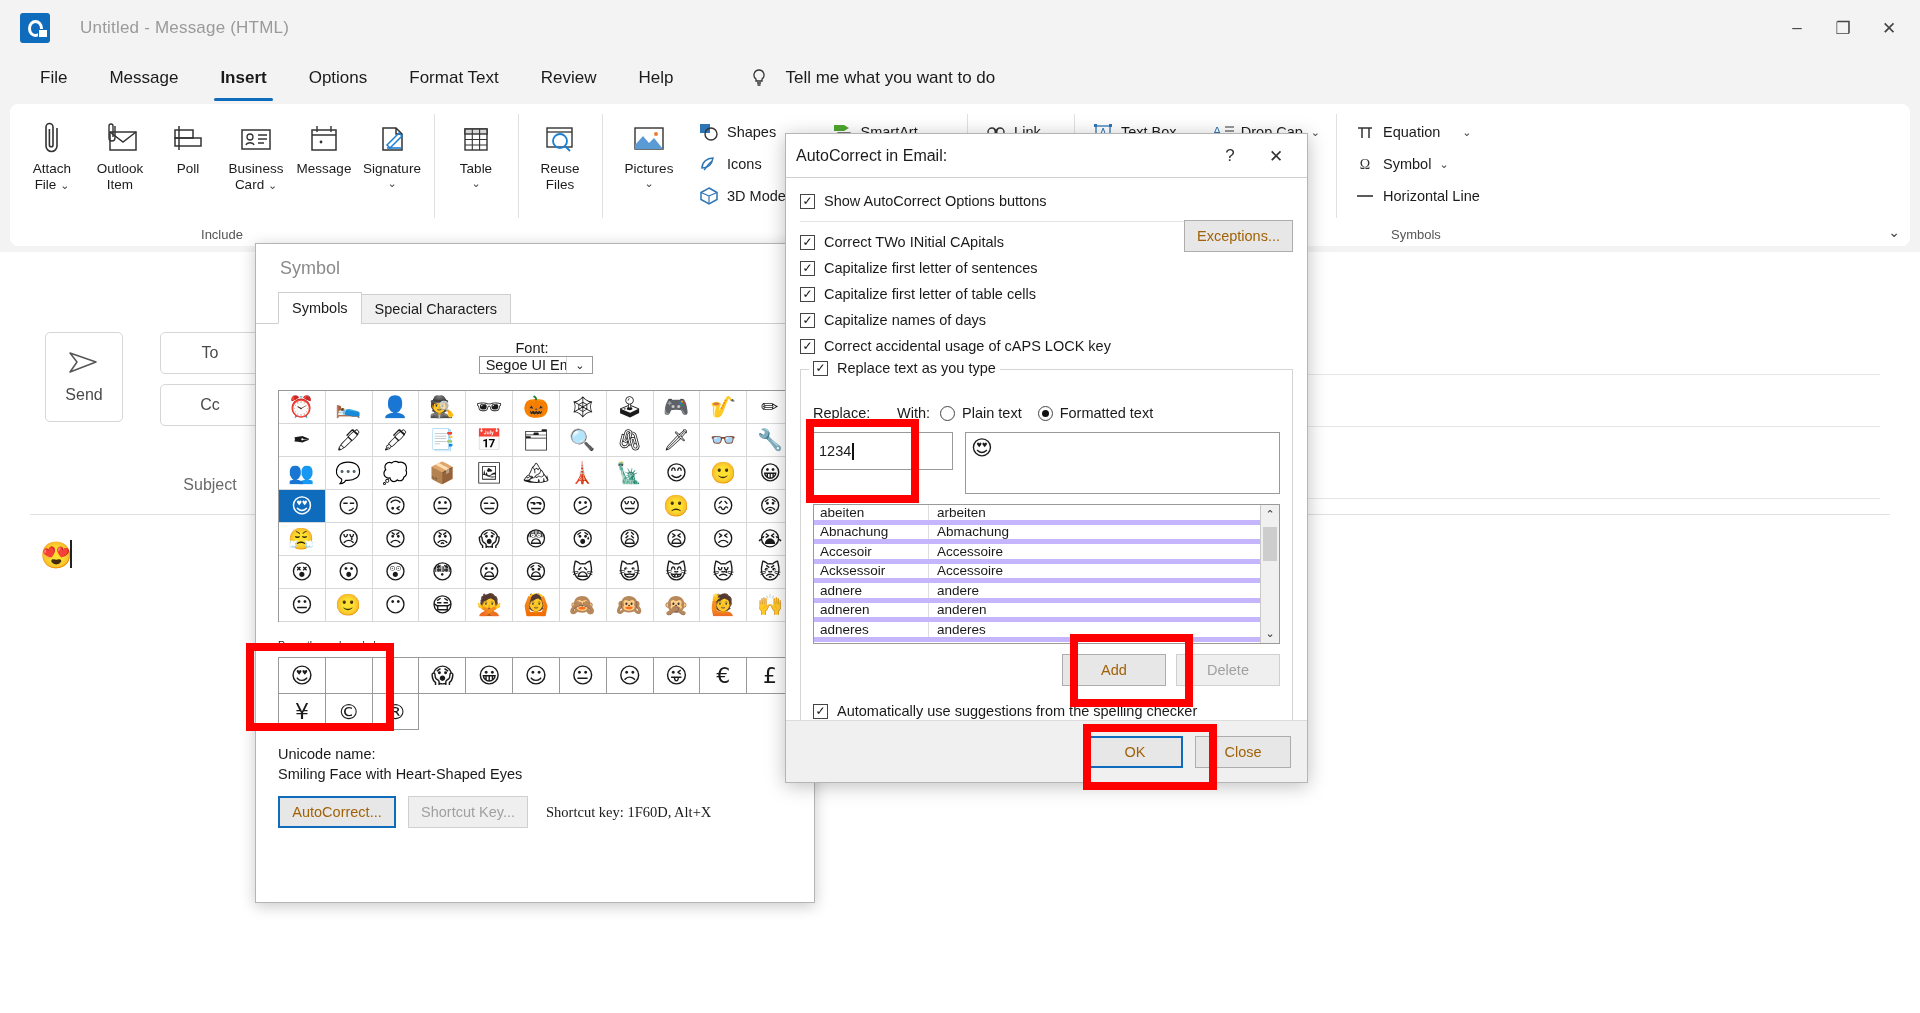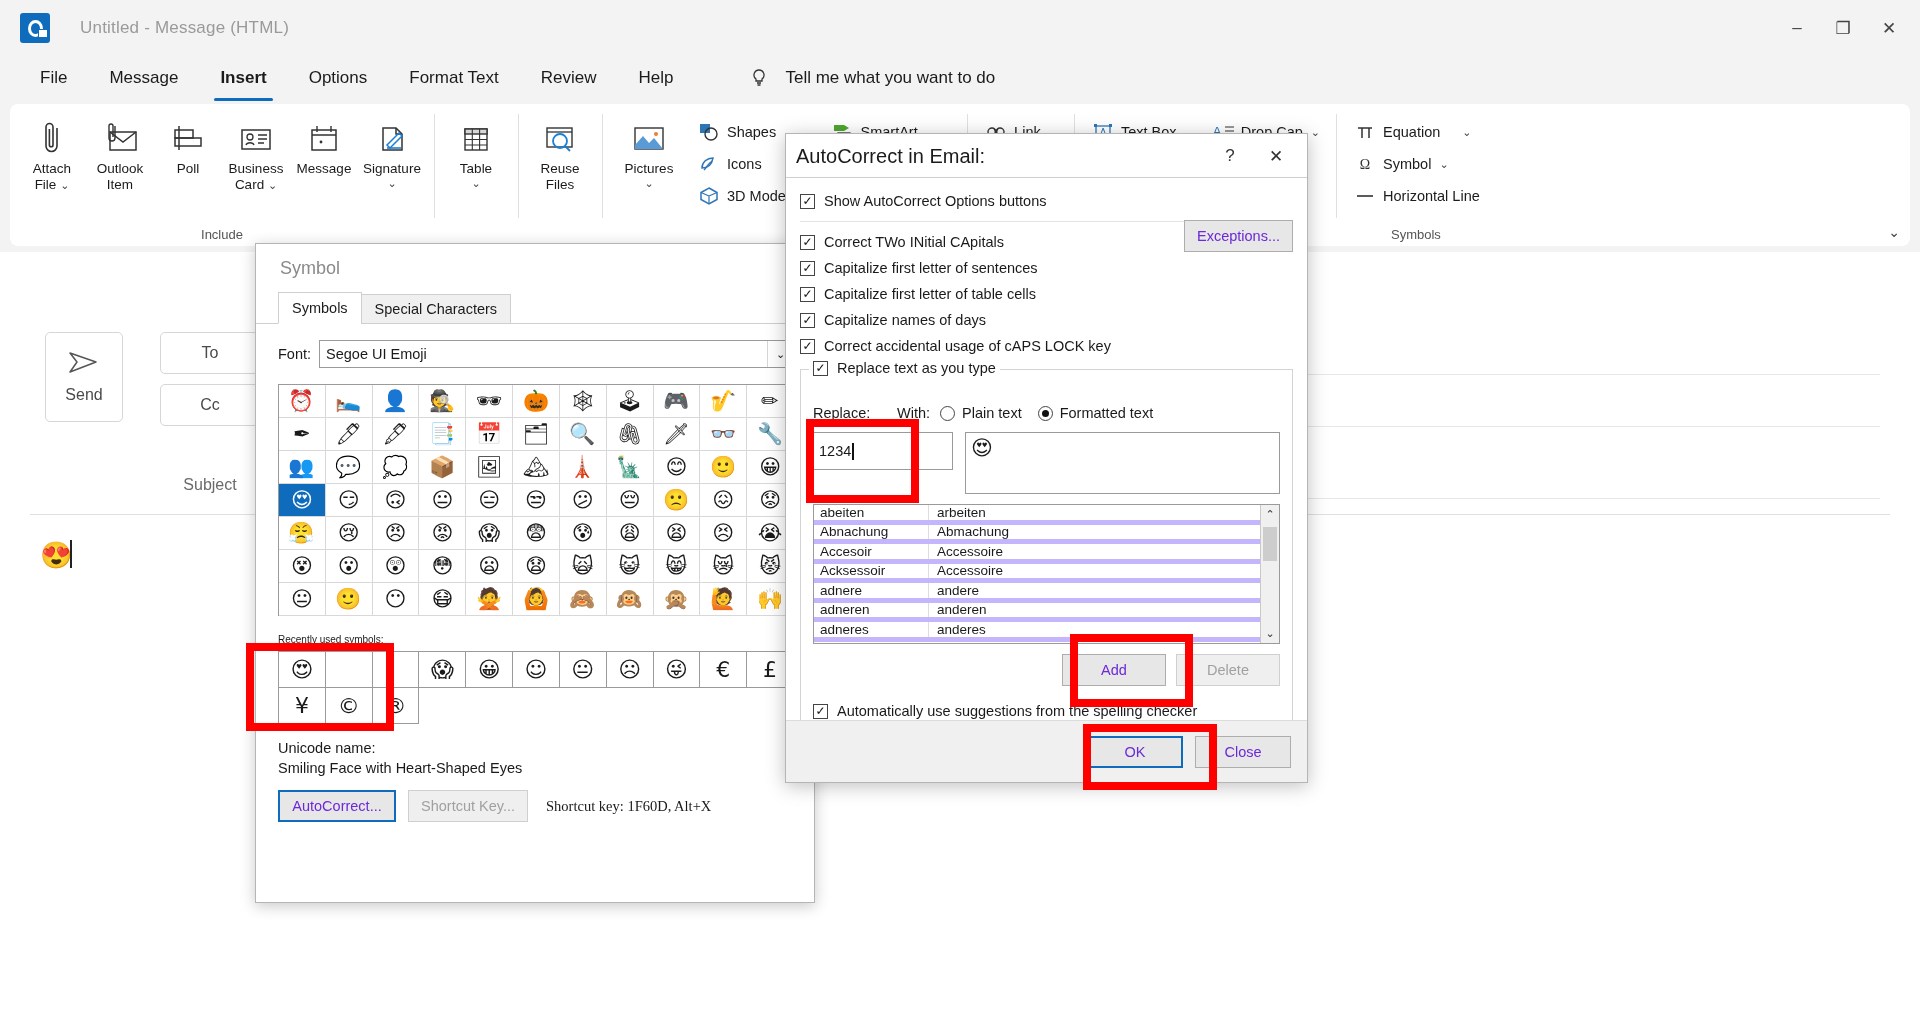--- a/index.html
+++ b/index.html
@@ -137,21 +137,21 @@
     height:48px; display:flex; align-items:center; padding-left:24px;
     color:#8a8a8a; font-size:18px;
   }
   #symbol-tabs { display:flex; padding-left:22px; height:32px; align-items:flex-end; }
   .dtab {
     height:30px; padding:0 13px; display:flex; align-items:center; font-size:14.5px;
     border:1px solid #cfcfcf; background:#f0f0f0; color:#1b1b1b; margin-right:-1px;
   }
   .dtab.active { background:#fff; border-bottom-color:#fff; height:32px; }
   #symbol-tabline { height:1px; background:#cfcfcf; margin-top:-1px; }
-  #font-row { display:flex; align-items:center; padding:16px 20px 0 22px; }
+  #font-row { display:flex; align-items:center; padding:16px 20px 0 22px;flex-direction:column; }
   #font-row .lbl { font-size:14.5px; margin-right:8px; }
   #font-select {
     flex:1; height:28px; border:1px solid #9a9a9a; background:#fff;
     display:flex; align-items:center; padding:0 6px; font-size:14.5px; position:relative;
   }
   #font-select .arrowbox {
     position:absolute; right:0; top:0; bottom:0; width:26px; border-left:1px solid #d6d6d6;
     display:flex; align-items:center; justify-content:center; font-size:11px; background:#fff;
   }
   #glyph-grid {
@@ -172,33 +172,33 @@
   .rcell {
     height:36px; border-right:1px solid #9a9a9a; border-bottom:1px solid #9a9a9a;
     display:flex; align-items:center; justify-content:center; font-size:22px; line-height:1;
     font-family:"DejaVu Sans", sans-serif;
   }
   #uni-label { padding:16px 0 4px 22px; font-size:14.5px; }
   #uni-value { padding:0 0 0 22px; font-size:14.5px; }
   #sym-buttons { display:flex; align-items:center; padding:14px 0 0 22px; }
   .dbtn {
     height:32px; min-width:100px; padding:0 12px; border:1px solid #adadad; background:#e7e7e7;
-    display:flex; align-items:center; justify-content:center; font-size:14.5px; color:#6d28d9;
+    display:flex; align-items:center; justify-content:center; font-size:14.5px; color:#a16207;
   }
   .dbtn.focus { border:2px solid #0f6cbd; background:#e7e7e7; }
   .dbtn.disabled { color:#a0a0a0; background:#efefef; border-color:#d0d0d0; }
   #shortcut-text { margin-left:18px; font-size:14.5px;font-family:Liberation Serif, serif; }
 
   
   #ac-dialog {
     position:absolute; left:785px; top:133px; width:523px; height:650px;
     background:#fff; border:1px solid #b5b5b5; box-shadow:0 3px 18px rgba(0,0,0,.25);
   }
   #ac-titlebar { height:44px; display:flex; align-items:center; position:relative; }
-  #ac-title { padding-left:10px; font-size:20px; color:#1b1b1b; }
+  #ac-title { padding-left:10px; font-size:16px; color:#1b1b1b; }
   #ac-help { position:absolute; right:62px; top:8px; width:30px; height:28px;
     display:flex; align-items:center; justify-content:center; font-size:17px; color:#333; }
   #ac-close { position:absolute; right:14px; top:8px; width:34px; height:28px;
     display:flex; align-items:center; justify-content:center; font-size:17px; color:#333; }
   #ac-tabs { display:flex; padding-left:12px; height:30px; align-items:flex-end; }
   #ac-tabline { height:1px; background:#cfcfcf; margin-top:-1px; }
   #ac-body { padding:10px 14px 0 14px; position:relative; }
   .ckrow { display:flex; align-items:center; height:26px; font-size:14.5px; }
   .ckbox {
     width:15px; height:15px; border:1px solid #444; background:#fff; margin-right:9px;

